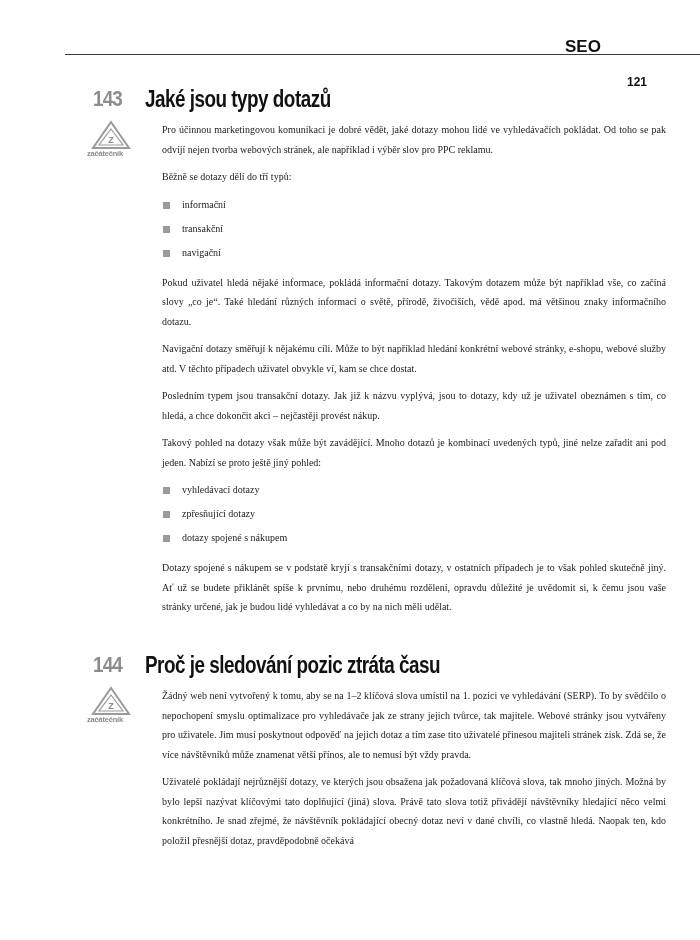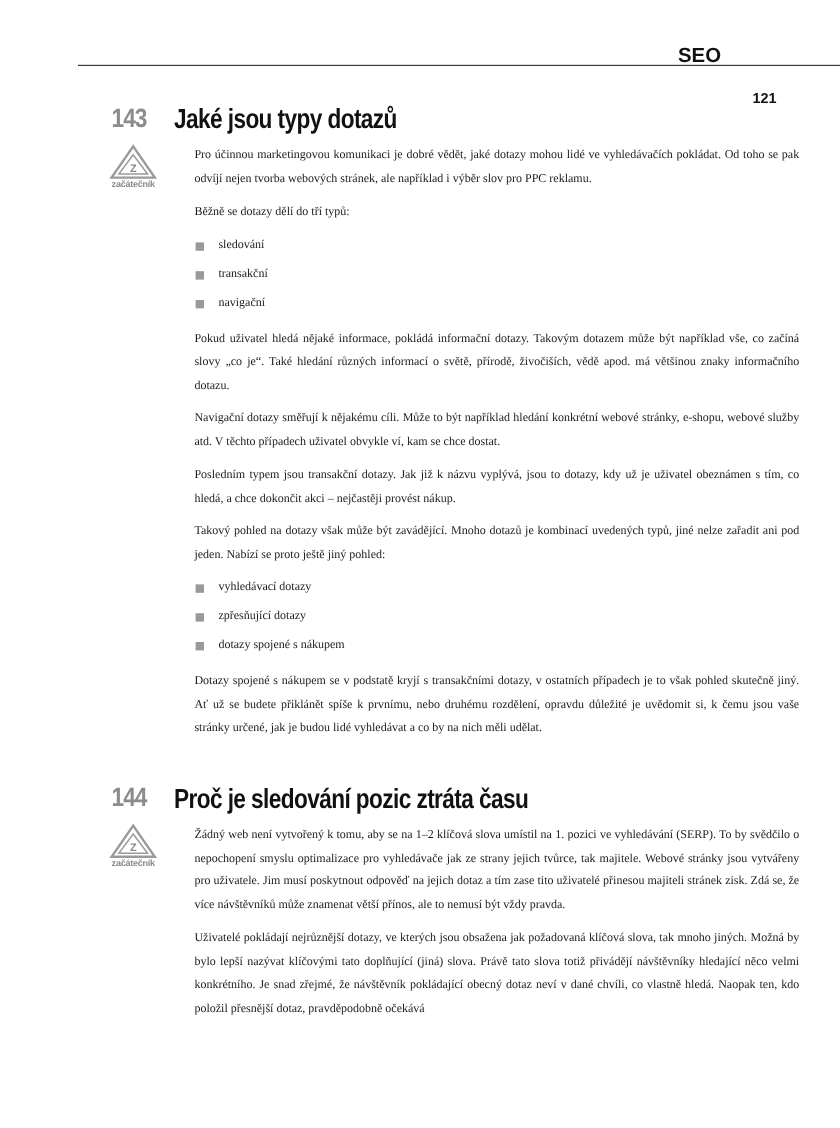--- a/index.html
+++ b/index.html
@@ -7,21 +7,21 @@
     .running-head { position: absolute; left: 65px; top: 35px; width: 635px; height: 19px; border-bottom: 1px solid #3a3a3a; }
     .rh-section { position: absolute; left: 500px; top: 2px; font-family: "Liberation Sans", sans-serif; font-weight: bold; font-size: 17px; color: #111; }
     .rh-page { position: absolute; left: 562px; top: 2px; font-family: "Liberation Sans", sans-serif; font-weight: bold; font-size: 12px; color: #111; margin-top: 38px; }
 
     .heading { position: absolute; left: 93px; height: 30px; display: flex; align-items: center; }
     .heading .num { font-family: "Liberation Sans", sans-serif; font-weight: bold; font-size: 22px; color: #8c8c8c; width: 52px; letter-spacing: -1px; transform: scaleX(0.86); transform-origin: left; }
     .heading .title { font-family: "Liberation Sans", sans-serif; font-weight: bold; font-size: 23px; color: #111; letter-spacing: -0.6px; transform: scaleX(0.82); transform-origin: left; white-space: nowrap; }
 
     .badge { position: absolute; left: 87px; width: 48px; height: 46px; }
     .badge svg { display: block; margin: 0 auto; }
-    .badge .badge-label { display: block; text-align: center; font-family: "Liberation Sans", sans-serif; font-weight: bold; font-size: 7.5px; color: #8a8a8a; margin-top: -1px; letter-spacing: -0.2px; }
+    .badge .badge-label { display: block; font-family: "Liberation Sans", sans-serif; font-weight: bold; font-size: 7.5px; color: #8a8a8a; margin-top: -1px; letter-spacing: -0.2px; }
 
     .body-text { position: absolute; left: 162px; width: 504px; font-family: "Liberation Serif", serif; font-size: 10px; line-height: 19.5px; color: #1c1c1c; text-align: justify; }
     .body-text p { margin: 0 0 8px 0; }
     .body-text ul { list-style: none; margin: 0 0 6px 0; padding: 0; }
     .body-text li { position: relative; padding-left: 20px; height: 24px; line-height: 19.5px; }
     .body-text li .bullet { position: absolute; left: 1px; top: 7px; width: 7px; height: 7px; background: #9a9a9a; }
   </style>
 </head>
 <body>
 
@@ -41,21 +41,21 @@
     <polygon points="20,9 32,25 8,25" fill="none" stroke="#9a9a9a" stroke-width="1.2"></polygon>
     <text x="20" y="23" text-anchor="middle" font-family="Liberation Sans, sans-serif" font-weight="bold" font-size="9" fill="#8a8a8a">Z</text>
   </svg>
   <span class="badge-label">začátečník</span>
 </div>
 
 <div class="body-text" style="top:120px;">
   <p>Pro účinnou marketingovou komunikaci je dobré vědět, jaké dotazy mohou lidé ve vyhledávačích pokládat. Od toho se pak odvíjí nejen tvorba webových stránek, ale například i výběr slov pro PPC reklamu.</p>
   <p>Běžně se dotazy dělí do tří typů:</p>
   <ul>
-    <li><span class="bullet"></span><span>sledování</span></li>
+    <li><span class="bullet"></span><span>informační</span></li>
     <li><span class="bullet"></span><span>transakční</span></li>
     <li><span class="bullet"></span><span>navigační</span></li>
   </ul>
   <p>Pokud uživatel hledá nějaké informace, pokládá informační dotazy. Takovým dotazem může být například vše, co začíná slovy „co je“. Také hledání různých informací o světě, přírodě, živočiších, vědě apod. má většinou znaky informačního dotazu.</p>
   <p>Navigační dotazy směřují k nějakému cíli. Může to být například hledání konkrétní webové stránky, e-shopu, webové služby atd. V těchto případech uživatel obvykle ví, kam se chce dostat.</p>
   <p>Posledním typem jsou transakční dotazy. Jak již k názvu vyplývá, jsou to dotazy, kdy už je uživatel obeznámen s tím, co hledá, a chce dokončit akci – nejčastěji provést nákup.</p>
   <p>Takový pohled na dotazy však může být zavádějící. Mnoho dotazů je kombinací uvedených typů, jiné nelze zařadit ani pod jeden. Nabízí se proto ještě jiný pohled:</p>
   <ul>
     <li><span class="bullet"></span><span>vyhledávací dotazy</span></li>
     <li><span class="bullet"></span><span>zpřesňující dotazy</span></li>

